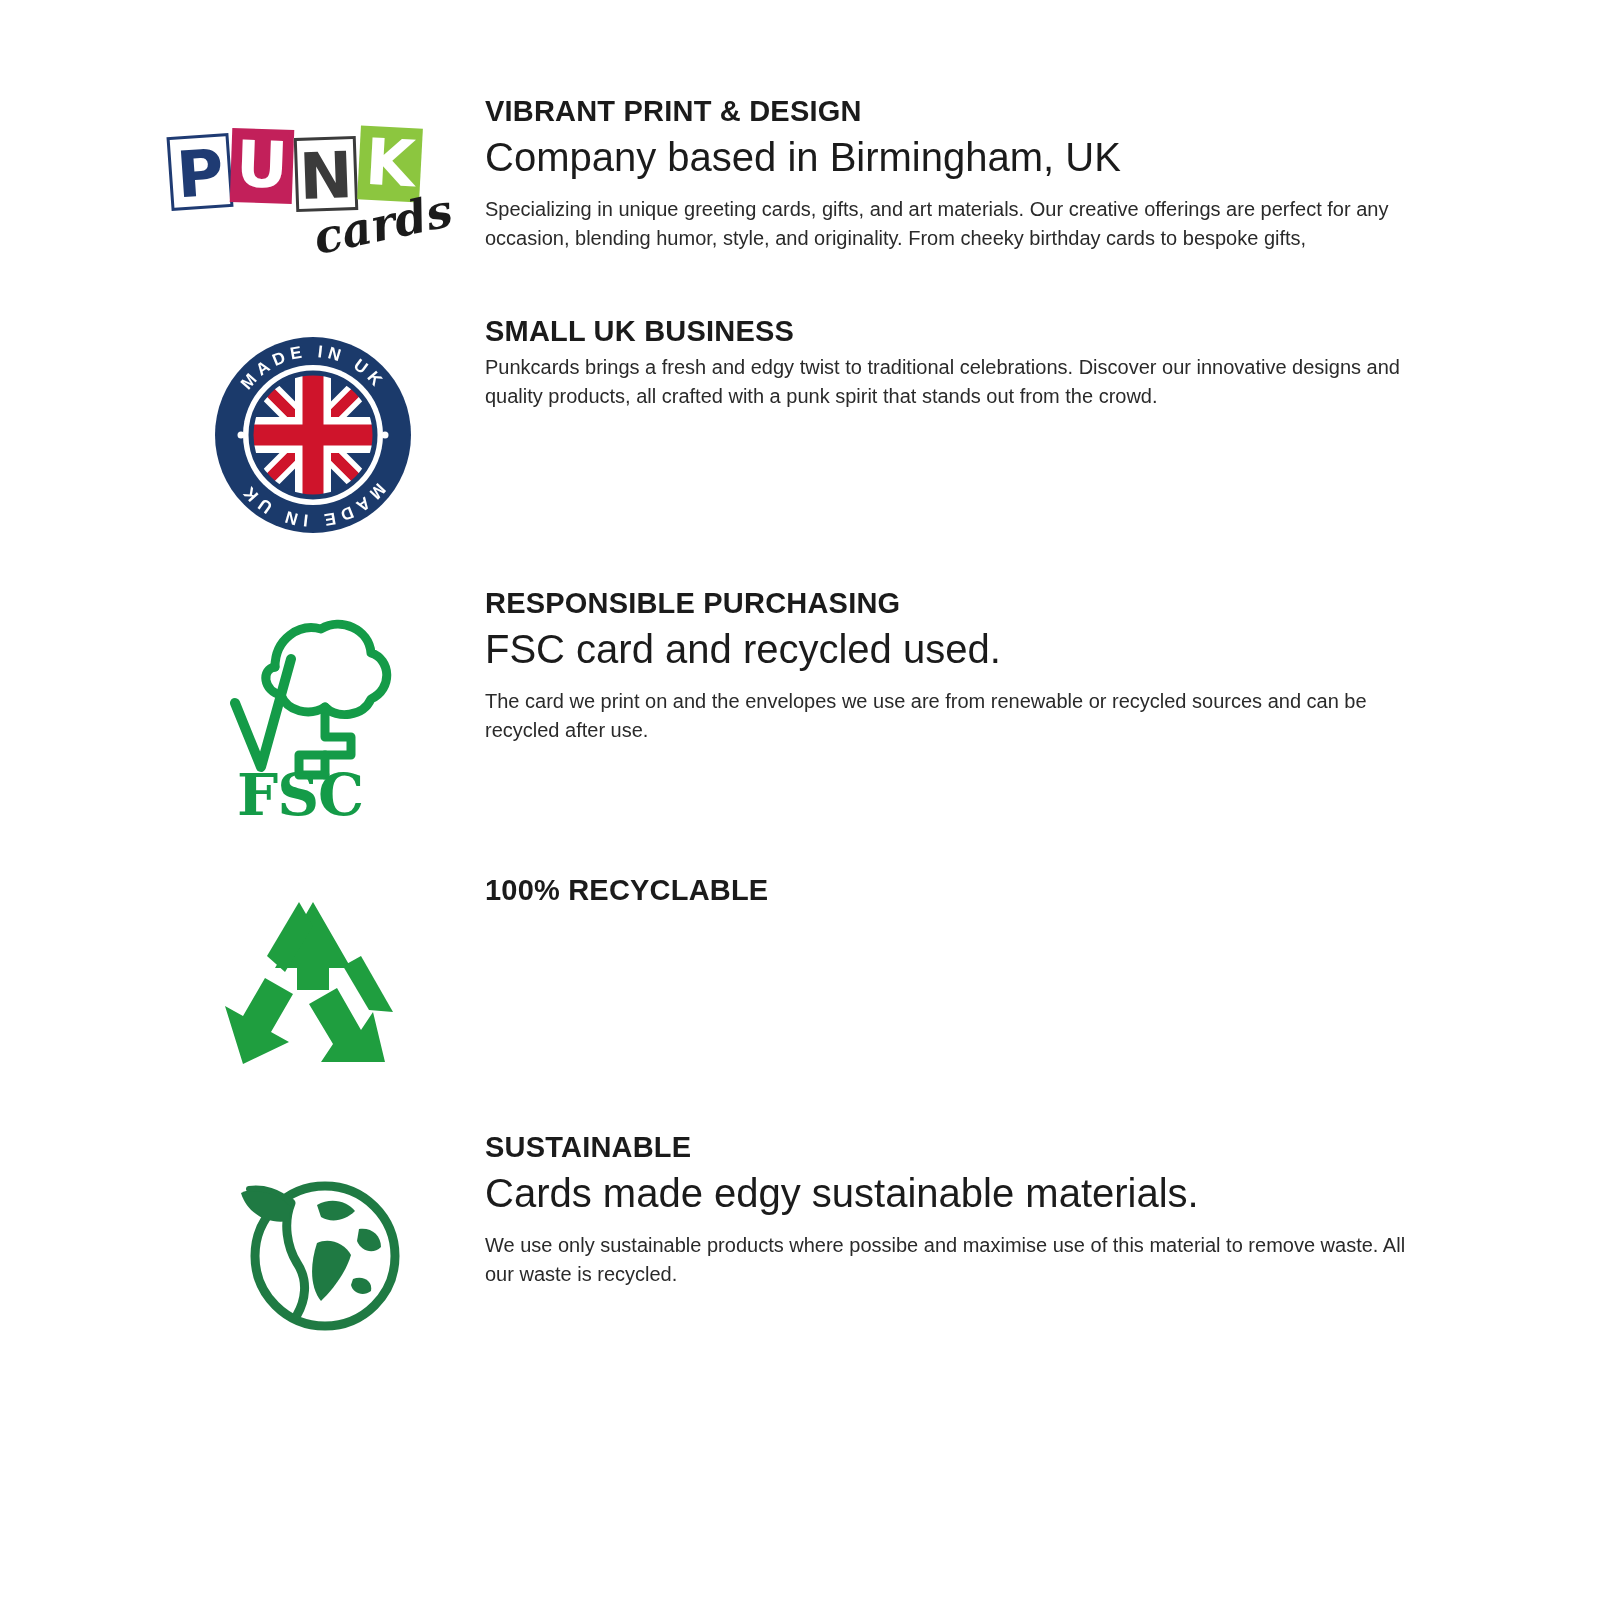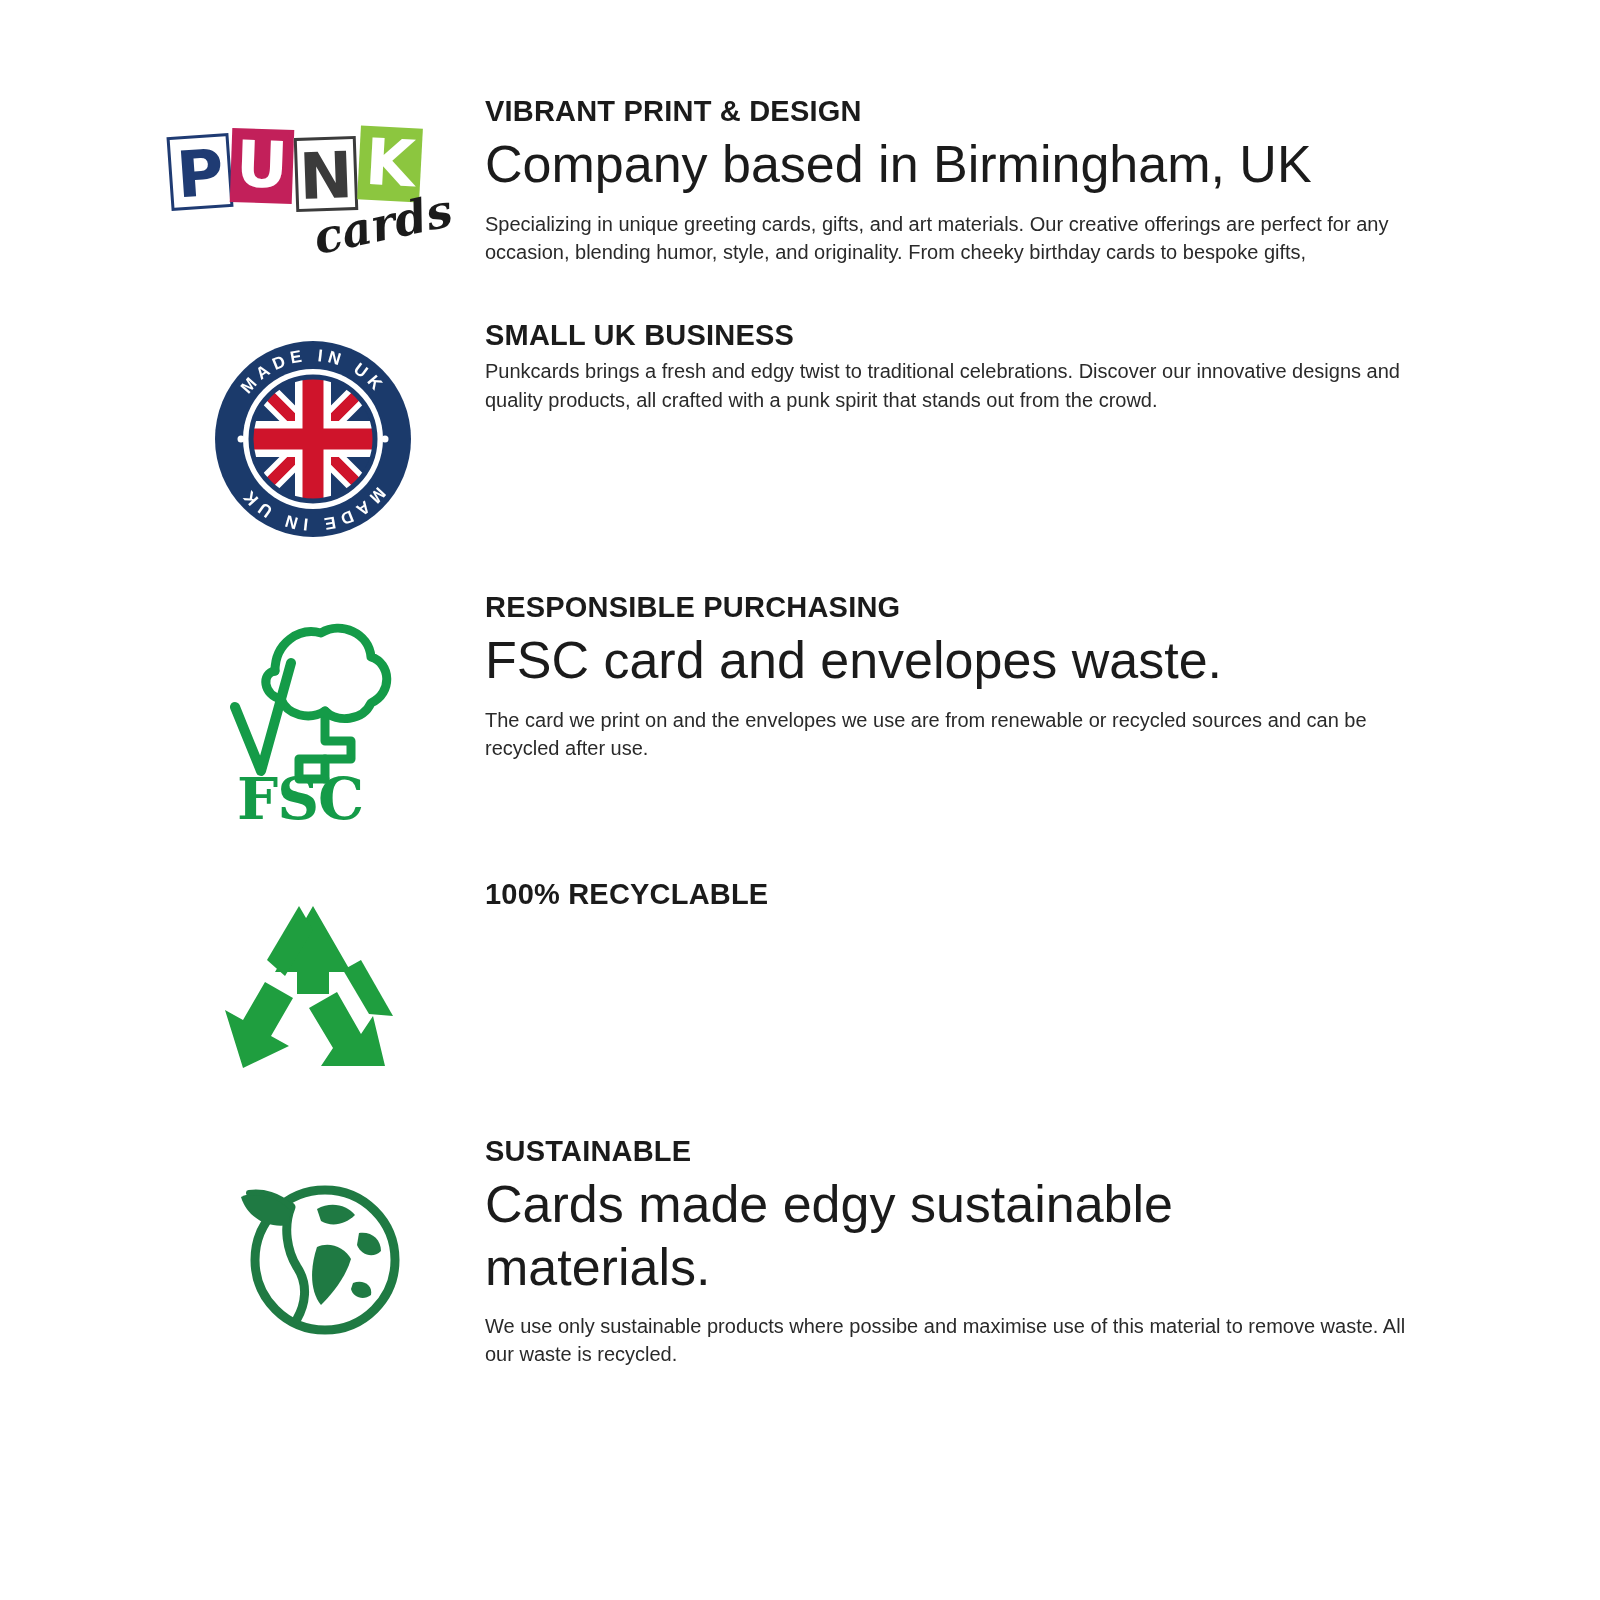--- a/index.html
+++ b/index.html
@@ -43,21 +43,21 @@
   }
   .f-title {
     font-size: 29px;
     font-weight: bold;
     letter-spacing: 0.2px;
     line-height: 1.12;
     margin: 0 0 6px 0;
     color: #1b1b1b;
   }
   .f-sub {
-    font-size: 52px;
+    font-size: 40px;
     font-weight: normal;
     line-height: 1.2;
     margin: 0 0 14px 0;
     color: #1b1b1b;
   }
   .f-body {
     font-size: 20px;
     line-height: 1.42;
     margin: 0;
     color: #2a2a2a;
@@ -177,21 +177,21 @@
           <path d="M62,60 C62,32 86,16 108,22 C128,10 156,22 158,46 C178,52 180,82 158,92 C150,110 124,112 112,100 L112,130 L138,130 L138,148 L112,148 L112,168"></path>
           <path d="M112,100 C96,110 74,104 68,88 C50,84 48,62 62,60"></path>
           <path d="M112,168 L86,168 L86,148 L112,148"></path>
         </g>
         <path d="M22,96 L48,160 L78,52" fill="none" stroke="#149b48" stroke-width="10" stroke-linecap="round" stroke-linejoin="round"></path>
         <text class="fsc-word" x="24" y="208">FSC</text>
       </svg>
     </div>
     <div class="text-col">
       <h2 class="f-title">RESPONSIBLE PURCHASING</h2>
-      <div class="f-sub">FSC card and envelopes waste.</div>
+      <div class="f-sub">FSC card and recycled used.</div>
       <p class="f-body">The card we print on and the envelopes we use are from renewable or recycled sources and can be recycled after use.</p>
     </div>
   </div>
 
   <div class="feature">
     <div class="icon-col">
       <svg class="recycle" viewBox="0 0 200 185">
         <g fill="#1f9e3f">
           <path d="M100,8 L138,74 L116,74 L116,96 L84,96 L84,74 L62,74 Z"></path>
           <path d="M30,170 L12,112 L30,122 L52,84 L80,100 L58,138 L76,148 Z"></path>

